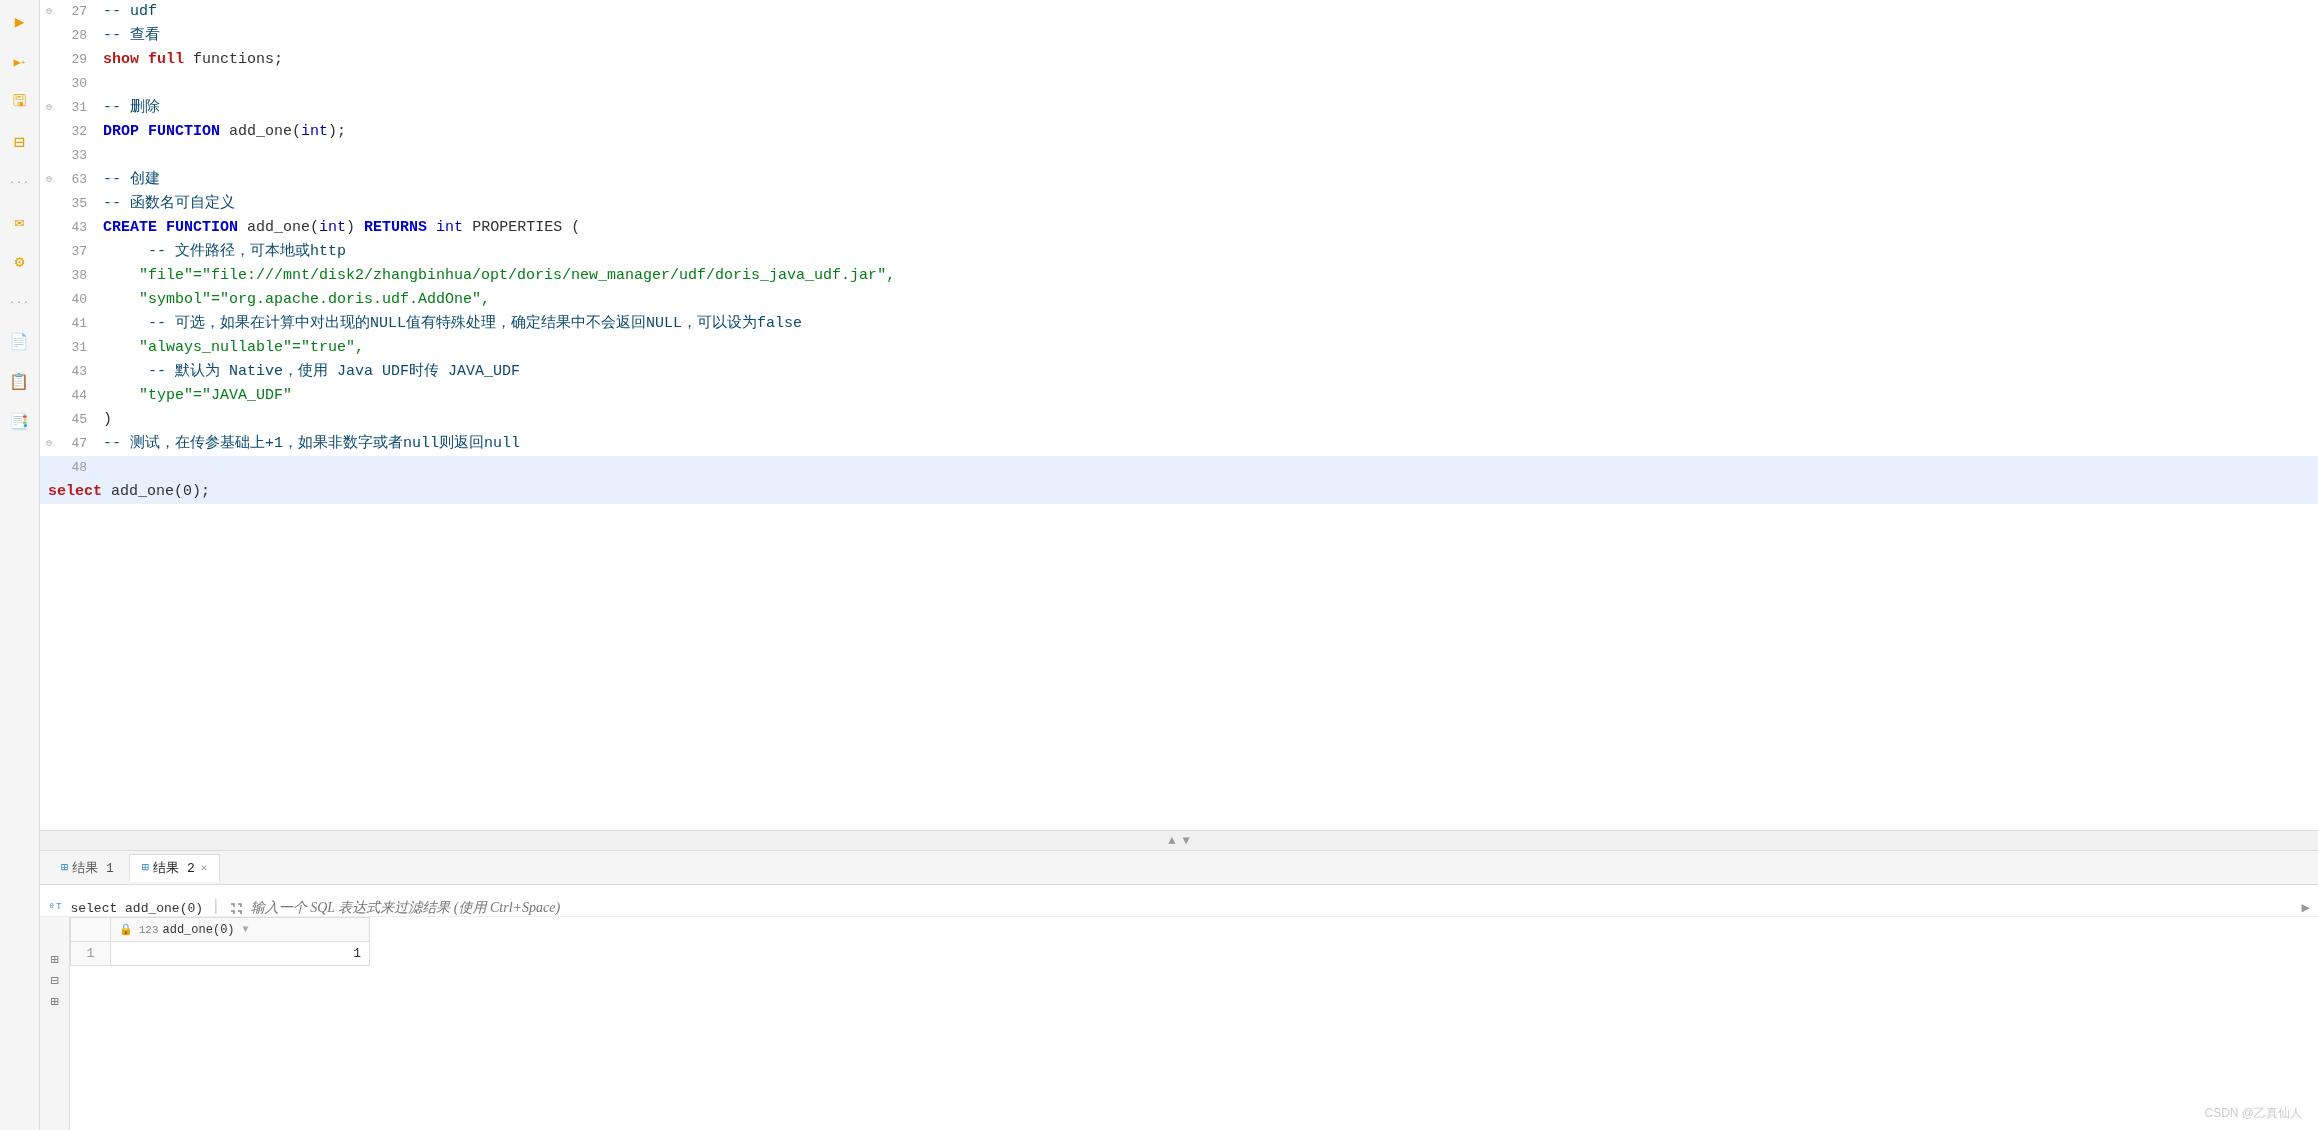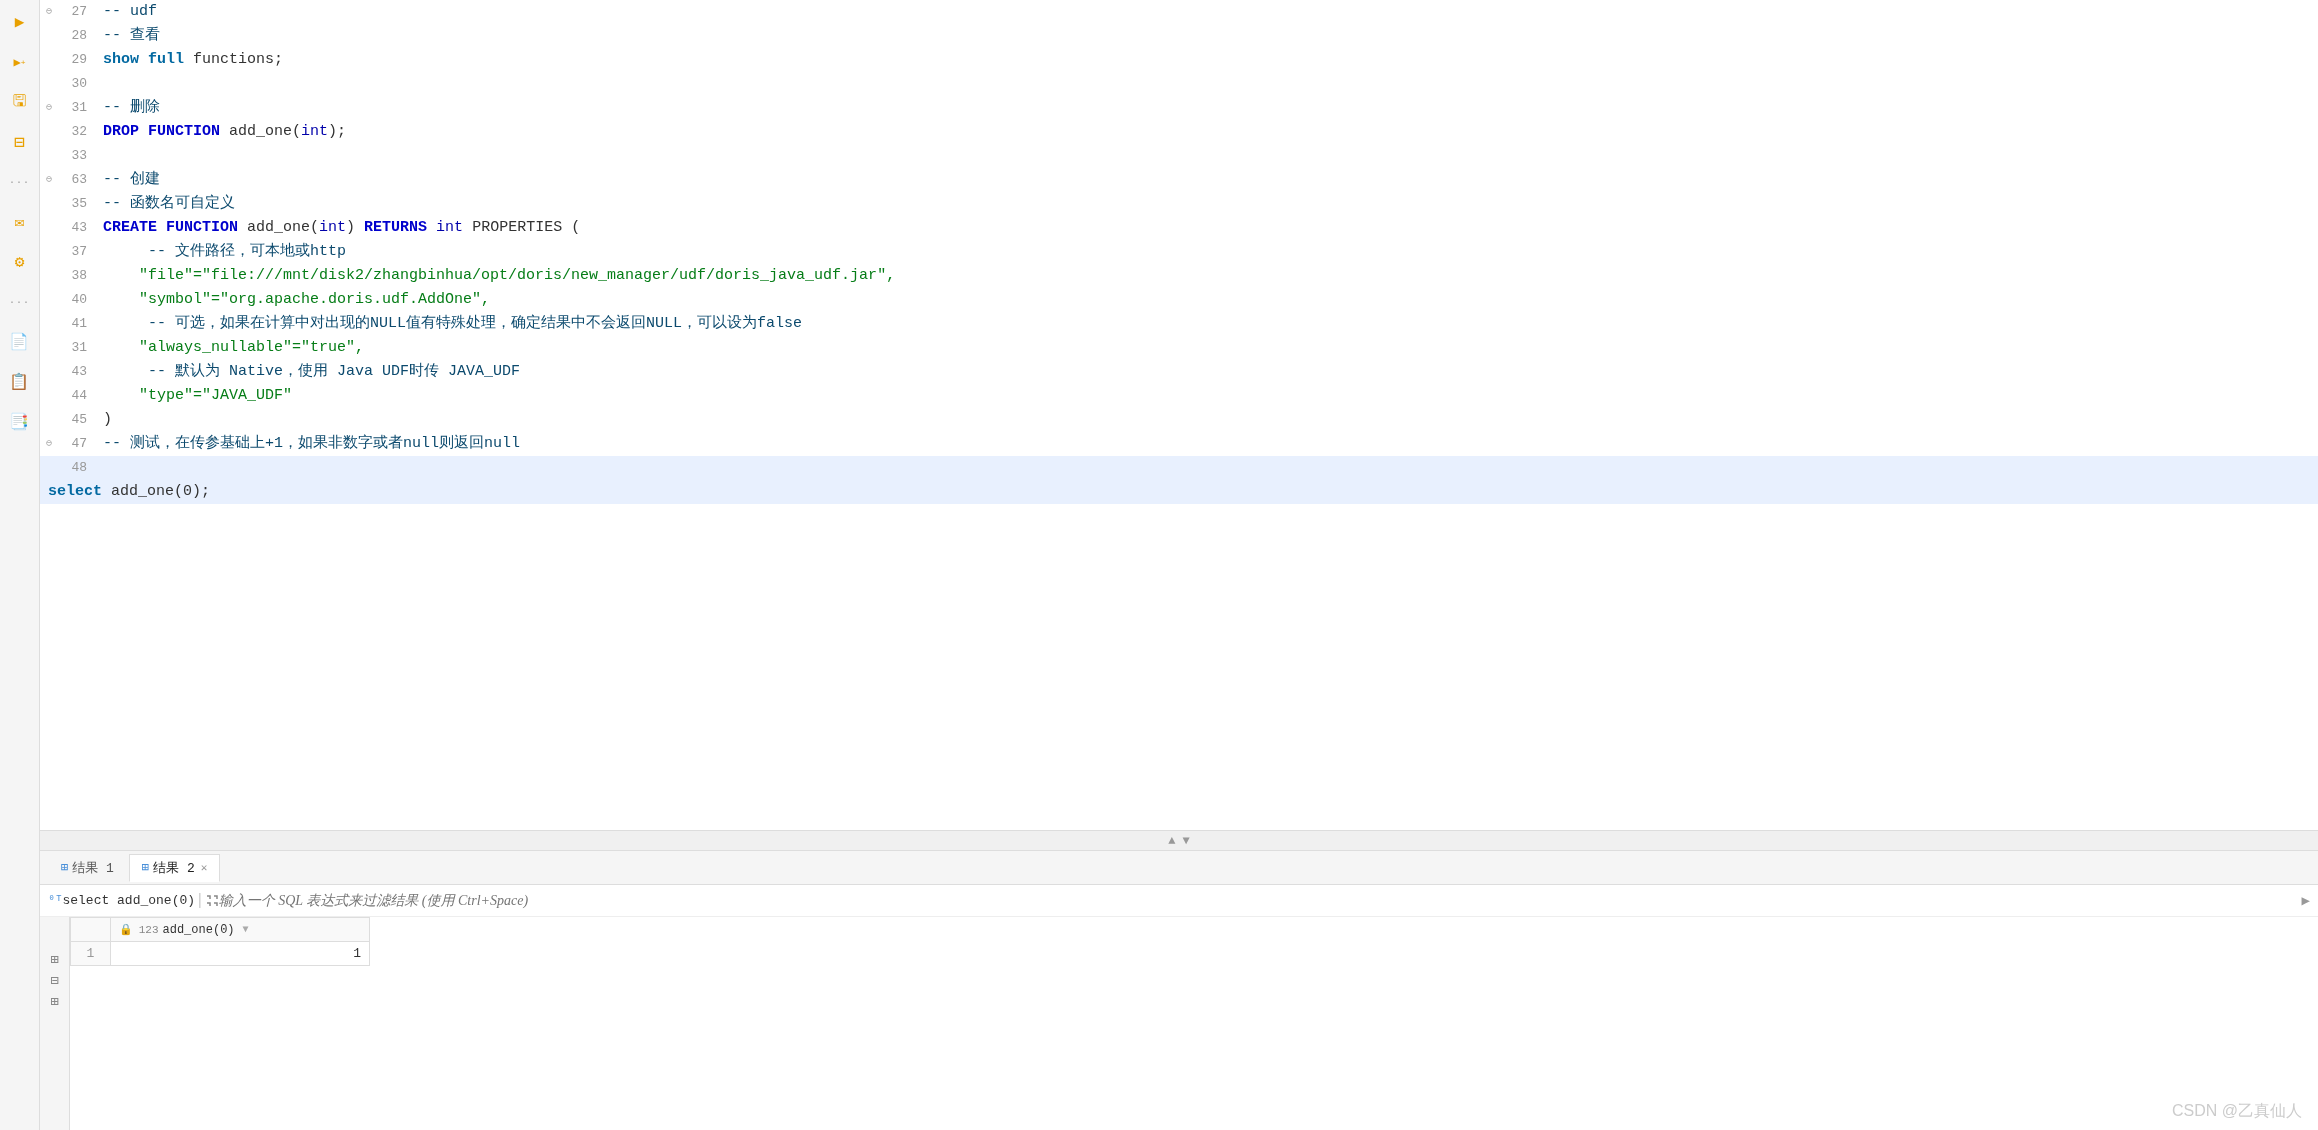--- a/index.html
+++ b/index.html
@@ -94,21 +94,21 @@
 
     .line-content {
       flex: 1;
       padding-left: 8px;
       white-space: pre;
       font-size: 15px;
       color: #333;
     }
 
     
-    .kw { color: #0369a1; font-weight: bold; } 
+    .kw { color: #b91c1c; font-weight: bold; } 
     .kw2 { color: #0000cc; font-weight: bold; } 
     .type { color: #0000aa; } 
     .str { color: #067d17; } 
     .comment { color: #0c4a6e; }
     .highlight-row {
       background: #e8f0fe;
       flex-direction: column;
     }
 
     
@@ -172,25 +172,25 @@
 
     .tab-close {
       color: #999;
       font-size: 11px;
       margin-left: 2px;
       cursor: pointer;
     }
 
     .results-query-bar {
       display: flex;
-      align-items: center;
+      align-items: flex-end;
       height: 32px;
       border-bottom: 1px solid #eee;
       padding: 0 8px;
-      gap: 0;
+      gap: 8px;
       font-size: 13px;
       color: #555;
     }
 
     .query-icon {
       color: #4a90d9;
       font-size: 12px;
     }
 
     .query-text {
@@ -294,21 +294,21 @@
       color: #f0a020;
       font-size: 11px;
       margin-right: 2px;
     }
 
     .watermark {
       position: fixed;
       bottom: 8px;
       right: 16px;
       color: #ccc;
-      font-size: 16px;
+      font-size: 12px;
       font-family: sans-serif;
     }
 
     .fold-icon {
       color: #aaa;
       font-size: 10px;
     }
   </style>
 </head>
 <body>

